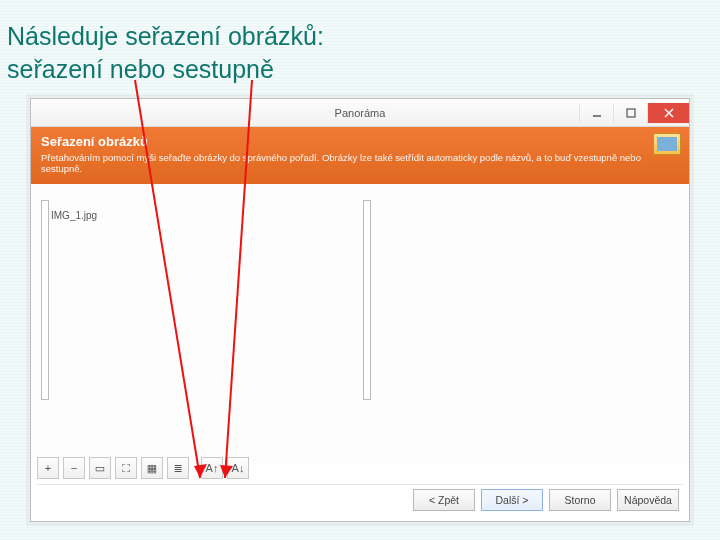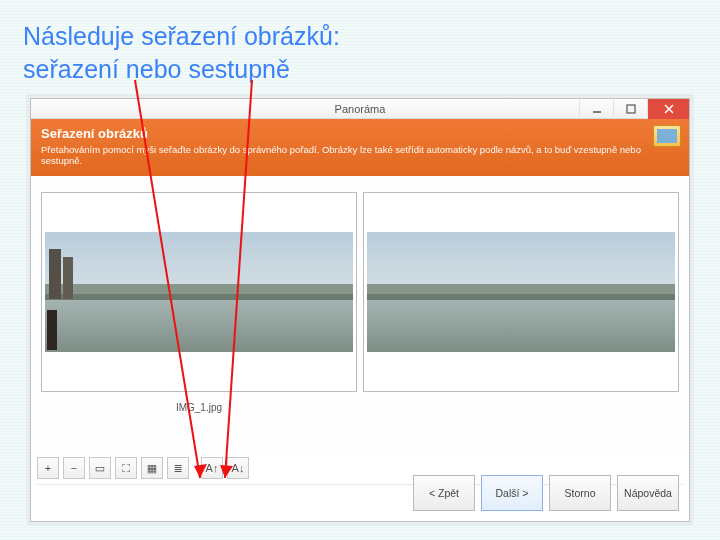--- a/index.html
+++ b/index.html
@@ -2,28 +2,28 @@
 <html><head>
 <meta charset="utf-8">
 <style>
   * { box-sizing: border-box; margin: 0; padding: 0; }
   body {
     width: 720px; height: 540px;
     background: repeating-linear-gradient(0deg, #eaf5f5 0, #eaf5f5 1px, #f2f9f9 1px, #f2f9f9 3px);
     font-family: "Segoe UI", Tahoma, sans-serif;
     position: relative; overflow: hidden;
   }
-  .slide-title { padding: 20px 20px 12px 7px; font-size: 25px; color: #3b82f6; line-height: 1.3; margin-left: 16px; }
+  .slide-title { padding: 20px 20px 12px 7px; font-size: 25px; color: #0f766e; line-height: 1.3; }
   .app-window {
     position: absolute; left: 30px; top: 98px; width: 660px; height: 424px;
     background: #fff; border: 1px solid #bfbfbf;
     box-shadow: 0 0 0 4px rgba(180,180,180,0.15);
   }
   .titlebar {
-    height: 20px; background: linear-gradient(#fdfdfd,#f1f1f1);
+    height: 28px; background: linear-gradient(#fdfdfd,#f1f1f1);
     border-bottom: 1px solid #d9d9d9;
     display: flex; align-items: center; justify-content: space-between;
     font-size: 11px; color: #555; padding: 0 0 0 8px;
   }
   .titlebar-center { position: absolute; left: 0; right: 0; text-align: center; pointer-events: none; }
   .win-btns { display: flex; gap: 0; z-index:1;}
   .win-btn { width: 34px; height: 20px; display:flex;align-items:center;justify-content:center;border-left:1px solid #e3e3e3;}
   .win-btn.close { background:#e04b3d;color:#fff;width:42px;}
   .win-btn svg { width:10px;height:10px;}
   .header-band {
@@ -35,21 +35,21 @@
   .header-icon {
     position:absolute; right:8px; top:6px; width:28px;height:22px;
     background:linear-gradient(#ffe29a,#f9c04c);border:1px solid #c68f1e;border-radius:2px;
   }
   .header-icon::before{content:"";position:absolute;left:3px;top:3px;right:3px;bottom:3px;
     background:linear-gradient(90deg,#7bb0d8 0 33%,#fff 33% 34%,#7bb0d8 34% 66%,#fff 66% 67%,#7bb0d8 67%);}
   .canvas {
     padding: 16px 10px 4px 10px; height: 280px; background:#fdfdfd;
     display:flex; gap:6px;
   }
-  .thumb-col { flex:1; display:flex;flex-direction:column;text-align:center;}
+  .thumb-col { flex:1; display:flex;flex-direction:row;text-align:center;}
   .thumb {
     border:1px solid #bbb; background:#fff; height:200px; padding:3px;
     display:flex;align-items:center;justify-content:center;
   }
   .panorama-frag {
     width:100%; height:120px; position:relative; overflow:hidden;
   }
   .sky{position:absolute;inset:0;background:linear-gradient(#b9cdda,#d7e0e6 55%,#d7e0e6);}
   .water{position:absolute;left:0;right:0;bottom:0;height:48%;background:linear-gradient(#a9b8b7,#7e8e86);}
   .water::after{content:"";position:absolute;left:0;right:0;top:0;height:6px;background:#6b7b70;}
@@ -63,21 +63,21 @@
   }
   .tbtn{
     width:22px;height:22px;border:1px solid #c8c8c8;background:linear-gradient(#fdfdfd,#efefef);
     display:flex;align-items:center;justify-content:center;font-size:11px;color:#555;
   }
   .tbtn.sep{margin-left:8px;}
   .footer-btns{
     position:absolute;right:10px;bottom:10px;display:flex;gap:6px;
   }
   .fbtn{
-    min-width:62px;height:36px;border:1px solid #b8b8b8;background:linear-gradient(#fdfdfd,#ececec);
+    min-width:62px;height:22px;border:1px solid #b8b8b8;background:linear-gradient(#fdfdfd,#ececec);
     font-size:10.5px;color:#444;display:flex;align-items:center;justify-content:center;padding:0 4px;
   }
   .fbtn.primary{background:linear-gradient(#f5f9fe,#e3eefc);border-color:#8fb3e0;}
   .slider-footer{
     position:absolute;left:6px;right:6px;bottom:36px;height:1px;border-top:1px solid #e7e7e7;
   }
   
   .arrow{position:absolute;pointer-events:none;}
   .arrow line{stroke:#e11;stroke-width:2;}
   .arrow polygon{fill:#e11;}

